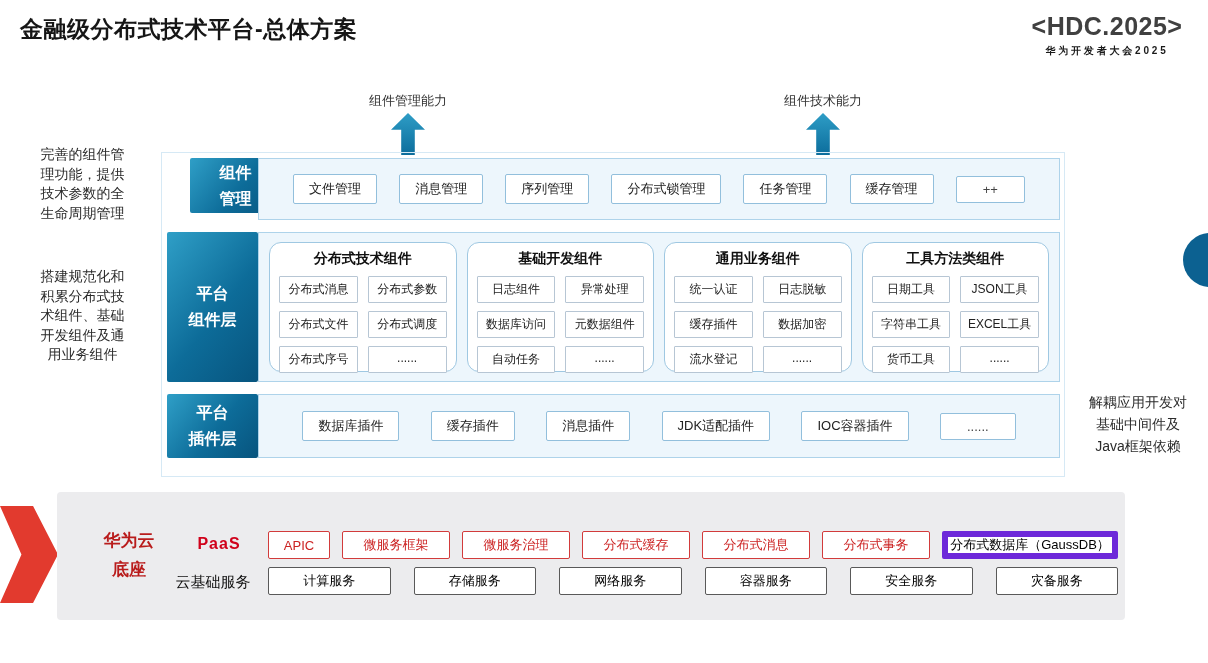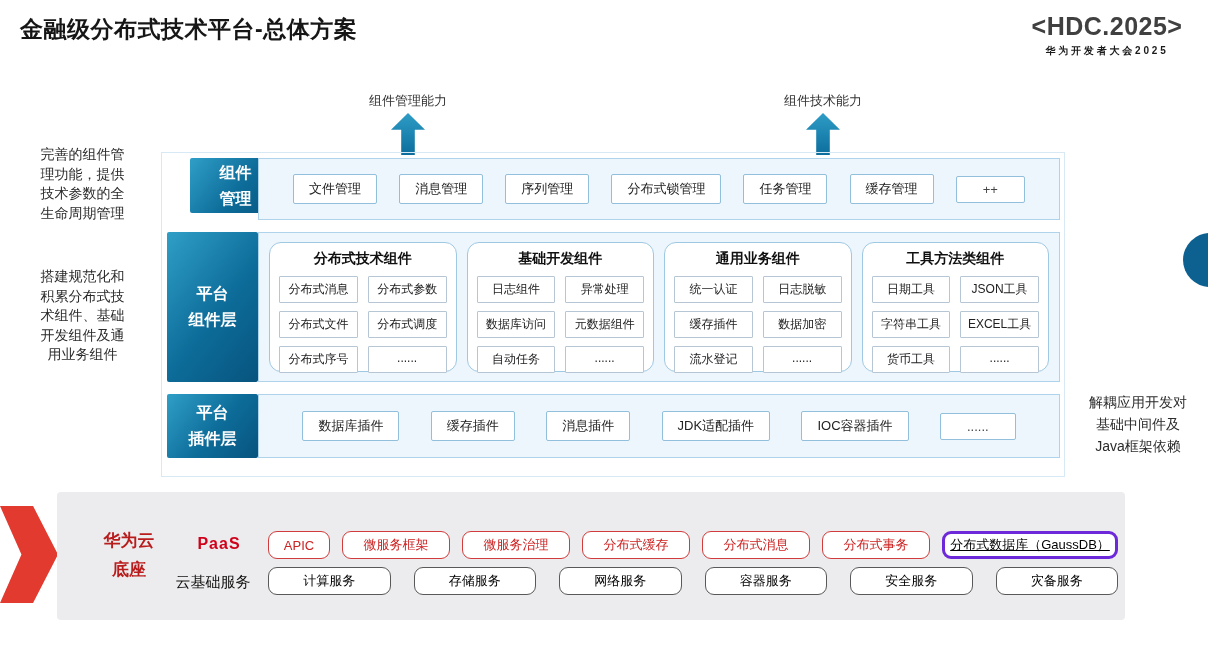--- a/index.html
+++ b/index.html
@@ -62,23 +62,23 @@
     clip-path:polygon(0 0,57% 0,100% 50%,57% 100%,0 100%,37% 50%); }
 
   
   .foundation { left:57px; top:492px; width:1068px; height:128px; background:#ececee; border-radius:4px; }
   .foundation .abs { position:absolute; }
   .hw-label { left:33px; top:34px; width:78px; font-size:17px; font-weight:700; line-height:29px; text-align:center; white-space:pre-line; color:#b91c1c; }
   .paas-label { left:116px; top:43px; width:92px; font-size:16px; font-weight:800; color:#d0021b; text-align:center; letter-spacing:1px; }
   .iaas-label { left:104px; top:81px; width:104px; font-size:15px; color:#111; text-align:center; }
   .paas-row { left:211px; top:39px; width:850px; height:28px; display:flex; gap:12px; }
   .iaas-row { left:211px; top:75px; width:850px; height:28px; display:flex; gap:23px; }
-  .fbox { display:flex; align-items:center; justify-content:center; background:#fff; font-size:13px; border-radius:9px; }
+  .fbox { display:flex; align-items:center; justify-content:center; background:#fff; font-size:13px; border-radius:2px; }
   .fbox.red { border:1px solid #d23b3b; color:#c22; }
-  .fbox.dark { border:3px solid #6d28d9; color:#000; flex:1;text-decoration:underline; }
+  .fbox.dark { border:6px solid #6d28d9; color:#000; flex:1; }
   .fbox.apic { flex:0 0 62px; }
   .fbox.std { flex:0 0 108px; }
   .fbox.svc { flex:1; border:1px solid #595959; color:#000; }
 </style>
 </head>
 <body>
 
 <div class="abs title">金融级分布式技术平台-总体方案</div>
 
 <div class="abs logo">

